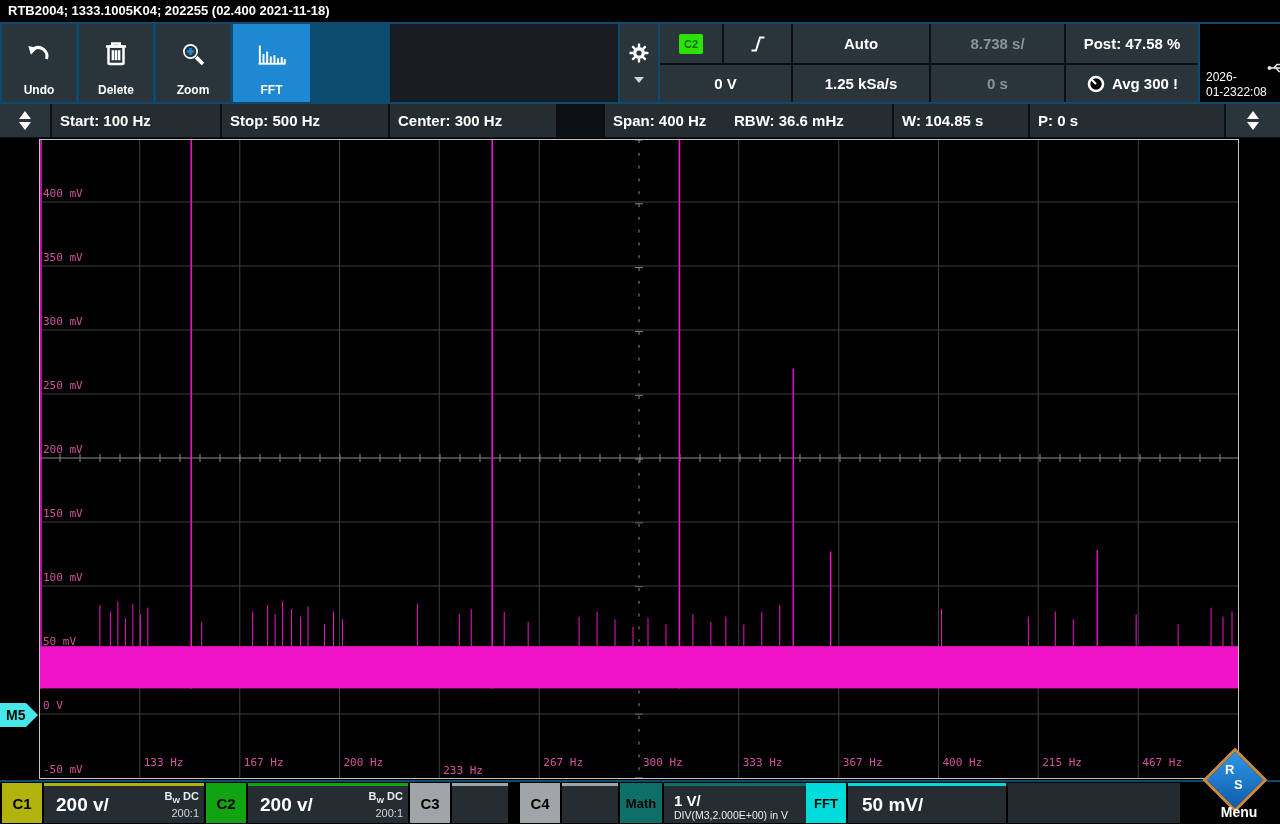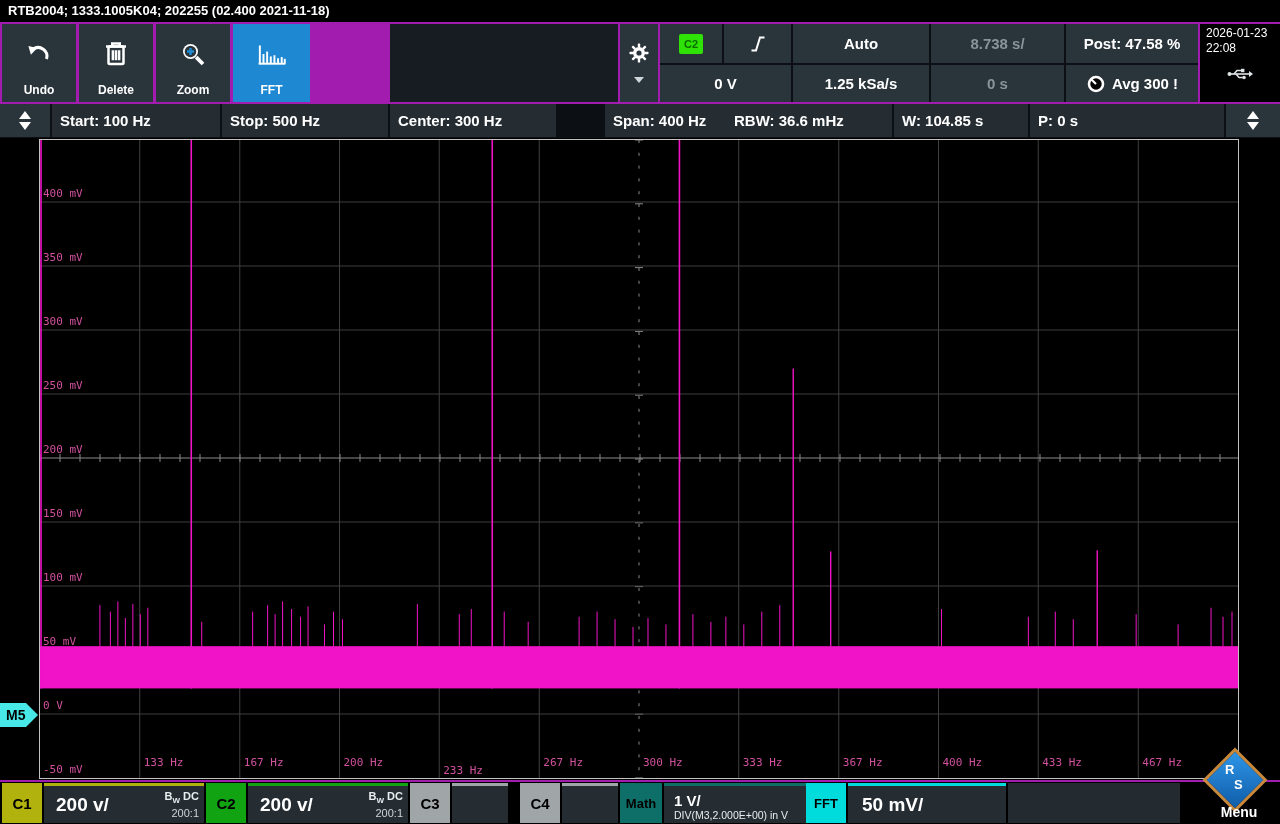--- a/index.html
+++ b/index.html
@@ -1,16 +1,16 @@
 <!DOCTYPE html>
 <html><head>
 <meta charset="utf-8">
 <style>
   html,body{margin:0;padding:0;background:#000;}
-  #screen{position:relative;width:1280px;height:824px;background:#a21caf;overflow:hidden;
+  #screen{position:relative;width:1280px;height:824px;background:#0c4a6e;overflow:hidden;
           font-family:"Liberation Sans",sans-serif;color:#fff;}
   
   #titlebar{position:absolute;left:0;top:0;width:1280px;height:22px;background:#000;
             font-size:13px;font-weight:bold;line-height:22px;padding-left:8px;box-sizing:border-box;color:#fff;}
   
   .tbtn{position:absolute;top:24px;height:78px;background:#2a343b;display:flex;flex-direction:column;
         align-items:center;justify-content:flex-end;padding-bottom:5px;box-sizing:border-box;}
   .tbtn.active{background:#1e88d2;}
   .tbtn .ticon{flex:1;display:flex;align-items:center;justify-content:center;}
   .tbtn .tlabel{font-size:12px;font-weight:bold;color:#fff;}
@@ -20,21 +20,21 @@
   .tri-down{width:0;height:0;border-left:5px solid transparent;border-right:5px solid transparent;border-top:6px solid #cfd6da;}
   
   #trigpanel{position:absolute;left:660px;top:24px;width:538px;height:78px;background:#0c1014;}
   .tcell{position:absolute;background:#2a343b;display:flex;align-items:center;justify-content:center;
          font-size:15px;font-weight:bold;color:#fff;}
   .tcell.gray{color:#8a959b;}
   #srcbadge{width:24px;height:20px;background:#2de204;border-radius:2px;display:flex;align-items:center;
             justify-content:center;color:#0a6d00;font-size:11px;font-weight:bold;}
   
   #datecell{position:absolute;left:1200px;top:24px;width:80px;height:78px;background:#000;
-            display:flex;flex-direction:column;padding:2px 6px;box-sizing:border-box;}
+            display:flex;flex-direction:row;align-items:flex-end;padding:2px 6px;box-sizing:border-box;}
   #datecell .dt{font-size:12px;color:#fff;line-height:15px;}
   #usbicon{margin-top:10px;align-self:center;}
   
   #fftbar{position:absolute;left:0;top:104px;width:1280px;height:34px;background:#0c1014;}
   .fcell{position:absolute;top:0;height:33px;background:#252d33;display:flex;align-items:center;
          padding-left:8px;box-sizing:border-box;font-size:15px;font-weight:bold;color:#fff;}
   .stepper{position:absolute;top:0;height:33px;background:#2a343b;display:flex;flex-direction:column;
            align-items:center;justify-content:center;gap:3px;}
   .up{width:0;height:0;border-left:6px solid transparent;border-right:6px solid transparent;border-bottom:8px solid #fff;}
   .dn{width:0;height:0;border-left:6px solid transparent;border-right:6px solid transparent;border-top:8px solid #fff;}
@@ -406,21 +406,21 @@
       <div id="xlabels">
           <div class="xlab" style="left: 103.734px;">133 Hz</div>
           <div class="xlab" style="left: 203.766px;">167 Hz</div>
           <div class="xlab" style="left: 303.5px;">200 Hz</div>
           <div class="xlab" style="left: 403.233px; margin-top: 8px;">233 Hz</div>
           <div class="xlab" style="left: 503.266px;">267 Hz</div>
           <div class="xlab" style="left: 603px;">300 Hz</div>
           <div class="xlab" style="left: 702.734px;">333 Hz</div>
           <div class="xlab" style="left: 802.766px;">367 Hz</div>
           <div class="xlab" style="left: 902.5px;">400 Hz</div>
-          <div class="xlab" style="left: 1002.23px;">433 Hz</div>
+          <div class="xlab" style="left: 1002.23px;">215 Hz</div>
           <div class="xlab" style="left: 1102.27px;">467 Hz</div>
         </div>
     </div>
     <div id="m5tab">M5</div>
   </div>
 
   <div id="chbar">
     <div class="badge" style="left:2px;width:40px;background:#b2b20e;">C1</div>
     <div class="panel" style="left:44px;width:160px;border-top-color:#b2b20e;display:flex;align-items:center;justify-content:space-between;padding:0 5px 0 12px;">
       <span class="scaletxt">200 v/</span>

